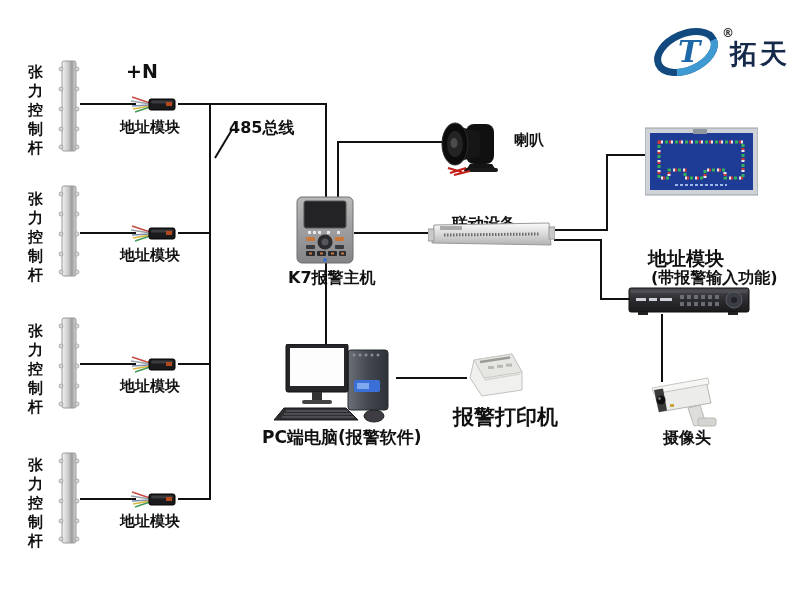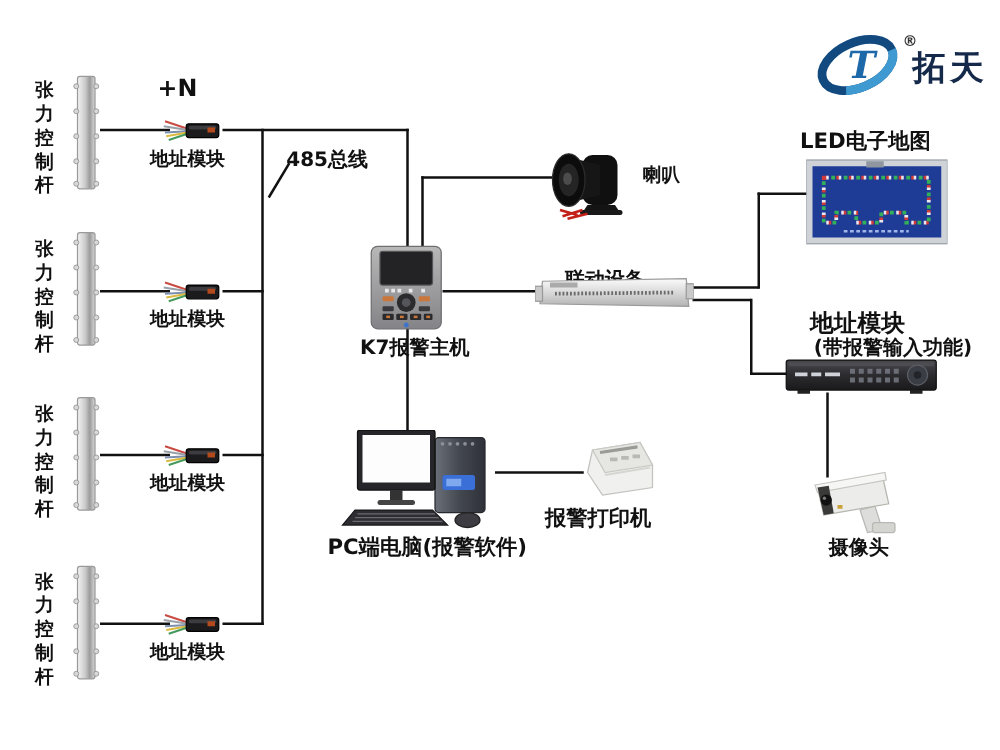--- a/index.html
+++ b/index.html
@@ -268,21 +268,20 @@
   <div class="dev" style="left:428px;top:221px">
     <svg width="127" height="28">
       <path d="M6,4 L121,2 L123,24 L4,22 Z" fill="url(#silverGrad)" stroke="#9a9a9a"></path>
       <rect x="0" y="8" width="6" height="12" fill="#c9c9c9" stroke="#9a9a9a"></rect>
       <rect x="121" y="6" width="6" height="12" fill="#c9c9c9" stroke="#9a9a9a"></rect>
       <line x1="16" y1="14" x2="112" y2="13" stroke="#6b6b6b" stroke-width="3" stroke-dasharray="1.5 1.5"></line>
       <rect x="12" y="5" width="22" height="4" fill="#8f8f8f" opacity="0.7"></rect>
     </svg>
   </div>
 
-  <div class="lbl" style="left:640px;top:101px;font-size:17px">LED电子地图</div>
   <div class="dev" style="left:645px;top:126px">
     <svg width="113" height="71">
       <rect x="0" y="2" width="113" height="67" fill="#cfd3d8" stroke="#9aa0a8"></rect>
       <rect x="5" y="7" width="103" height="57" fill="#1e3c96"></rect>
       <rect x="48" y="3" width="14" height="5" fill="#8f96a0"></rect>
       <g fill="none" stroke-width="3">
         <path d="M14,16 H98 V52 H80 V44 H60 V52 H40 V44 H24 V52 H14 Z" stroke="#d23a3a" stroke-dasharray="3 7"></path>
         <path d="M14,16 H98 V52 H80 V44 H60 V52 H40 V44 H24 V52 H14 Z" stroke="#35b05a" stroke-dasharray="3 7" stroke-dashoffset="4"></path>
         <path d="M14,16 H98 V52 H80 V44 H60 V52 H40 V44 H24 V52 H14 Z" stroke="#e8e8f2" stroke-dasharray="2 8" stroke-dashoffset="8"></path>
       </g>
@@ -369,21 +368,21 @@
       <path d="M10,10 L48,4 L58,22 L20,28 Z" fill="#e6e6e2" stroke="#c8c8c4"></path>
       <path d="M16,12 L46,7.5" stroke="#9a9a96" stroke-width="2.5"></path>
       <g fill="#b8b8b4">
           <rect x="24" y="16" width="6" height="3"></rect>
           <rect x="33" y="14.8" width="6" height="3"></rect>
           <rect x="42" y="13.6" width="6" height="3"></rect>
         </g>
       <path d="M20,30 L56,24" stroke="#d5d5d1" stroke-width="1.5"></path>
     </svg>
   </div>
-  <div class="lbl" style="left:436px;top:403px;font-size:17px">报警打印机</div>
+  <div class="lbl" style="left:453px;top:403px;font-size:21px">报警打印机</div>
 
   <div class="dev" style="left:648px;top:20px">
     <svg width="84" height="58">
       <g transform="rotate(-24 38 32)">
         <ellipse cx="38" cy="32" rx="30" ry="18" fill="none" stroke="#12497f" stroke-width="7"></ellipse>
         <ellipse cx="38" cy="32" rx="30" ry="18" fill="none" stroke="#3f9ad1" stroke-width="7" stroke-dasharray="55 120"></ellipse>
       </g>
       <text x="30" y="42" font-size="30" font-style="italic" font-weight="bold" fill="#1c68a8" font-family="DejaVu Serif, serif">T</text>
     </svg>
   </div>

